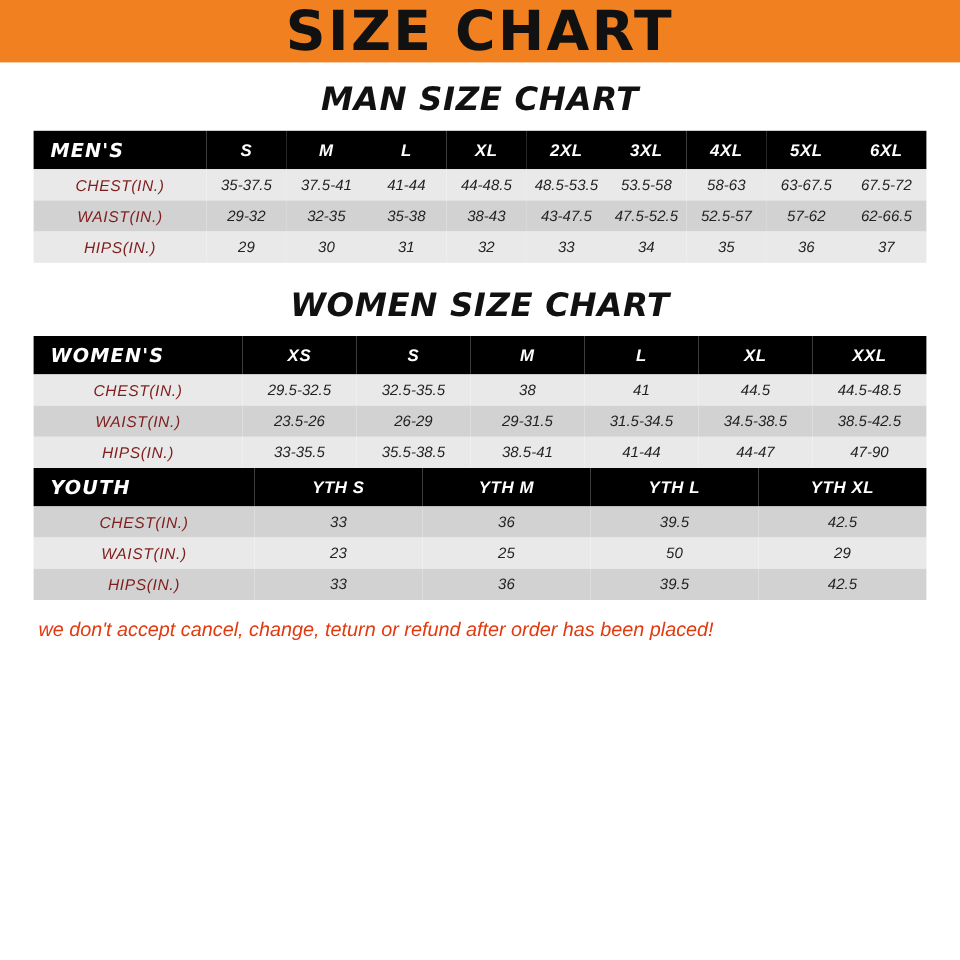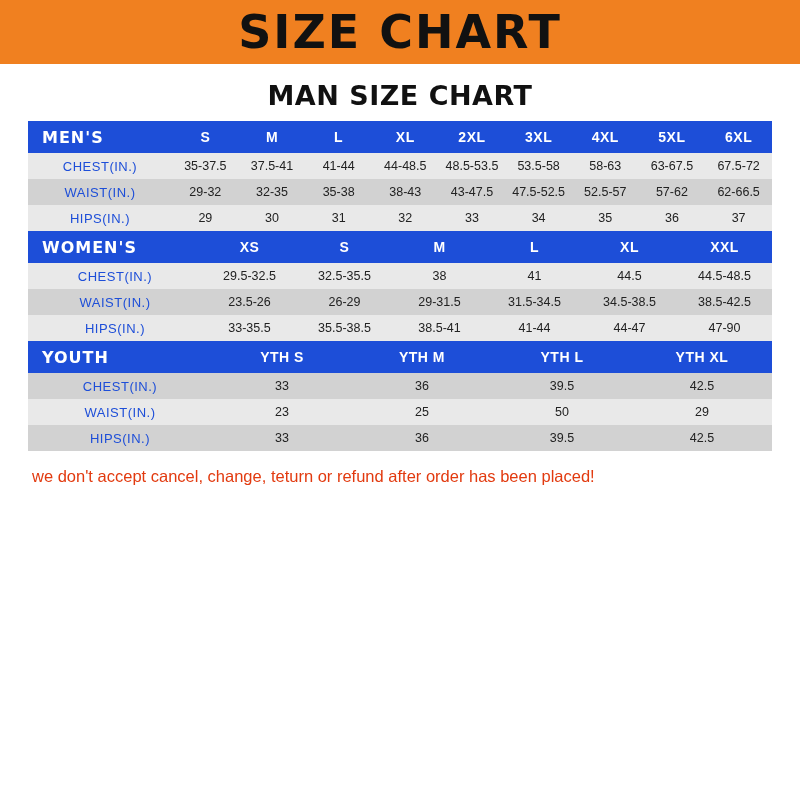--- a/index.html
+++ b/index.html
@@ -17,41 +17,42 @@
     width: 800px;
     height: 800px;
     position: relative;
     background: #ffffff;
     box-sizing: border-box;
     display: flex;
     flex-direction: column;
   }
   
   .banner {
-    height: 64px;
+    height: 52px;
     background: #f08020;
     display: flex;
     align-items: center;
     justify-content: center;
     flex: none;
   }
   .banner-title {
     font-family: "DejaVu Sans", sans-serif;
     font-weight: bold;
     font-size: 46px;
     letter-spacing: 2px;
     color: #111111;
     line-height: 1;
   }
   
   .content {
     padding: 0 28px;
     flex: 1 1 auto;
     display: flex;
     flex-direction: column;
+    font-style: italic;
   }
   .section-title {
     text-align: center;
     font-family: "DejaVu Sans", sans-serif;
     font-weight: bold;
     font-size: 27px;
     color: #111111;
     letter-spacing: 0.5px;
   }
   .t1 { margin: 16px 0 10px 0; }
@@ -68,21 +69,21 @@
     text-align: center;
     font-family: "Liberation Sans", sans-serif;
     font-size: 12.5px;
     color: #222222;
     padding: 0;
     height: 26px;
     vertical-align: middle;
   }
   
   table.size-table thead tr {
-    background: #1d4ed8;
+    background: #000000;
   }
   table.size-table thead th {
     color: #ffffff;
     font-size: 14px;
     height: 32px;
     font-weight: bold;
     letter-spacing: 0.5px;
   }
   table.size-table thead th.rowhead {
     font-family: "DejaVu Sans", sans-serif;
@@ -90,21 +91,21 @@
     text-align: left;
     padding-left: 14px;
     letter-spacing: 1px;
   }
   
   table.size-table tbody tr.odd { background: #e9e9e9; }
   table.size-table tbody tr.even { background: #d2d2d2; }
   table.size-table tbody td.rowhead {
     font-size: 13px;
     letter-spacing: 0.5px;
-    color: #1d4ed8;
+    color: #7f1d1d;
     text-align: center;
   }
   
   .men-col-head { width: 130px; }
   .women-col-head { width: 160px; }
   .youth-col-head { width: 170px; margin-left: 12px; }
 
   
   .note {
     margin: 14px 0 0 0;
@@ -177,20 +178,21 @@
           <td>32</td>
           <td>33</td>
           <td>34</td>
           <td>35</td>
           <td>36</td>
           <td>37</td>
         </tr>
       </tbody>
     </table>
 
+    <div class="section-title t2">WOMEN SIZE CHART</div>
     <table class="size-table">
       <thead>
         <tr>
           <th class="rowhead women-col-head">WOMEN'S</th>
           <th>XS</th>
           <th>S</th>
           <th>M</th>
           <th>L</th>
           <th>XL</th>
           <th>XXL</th>

